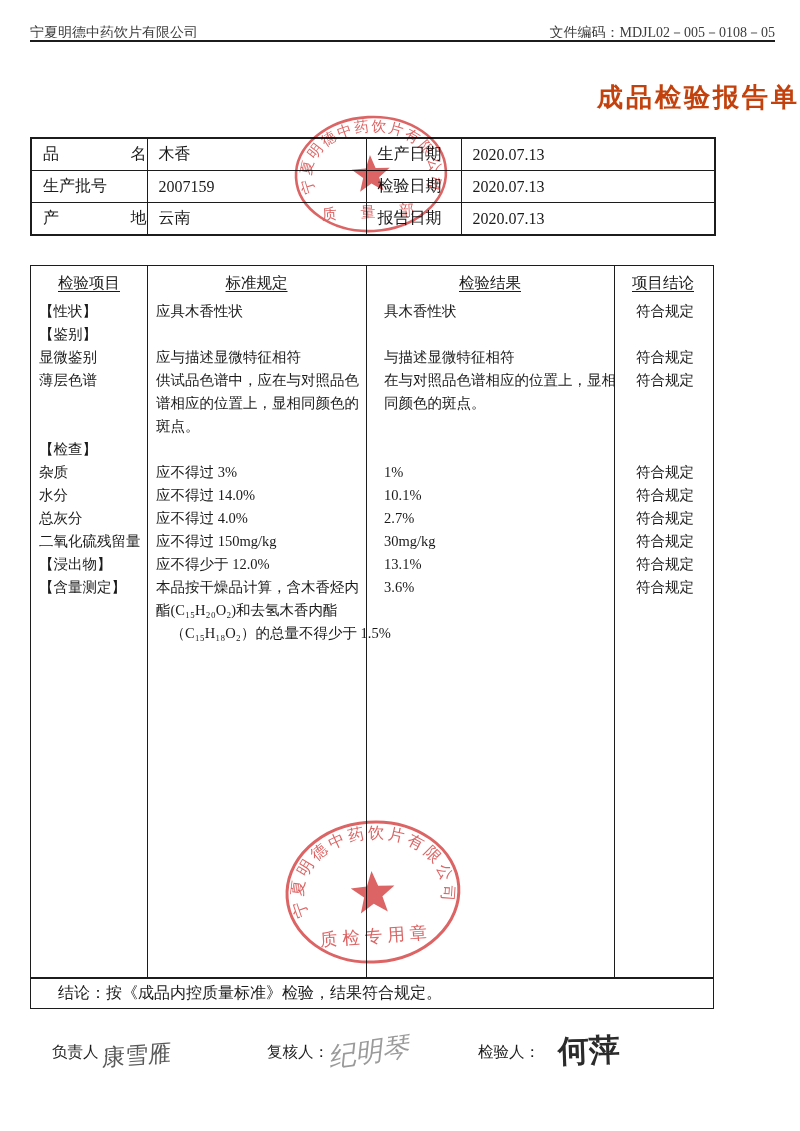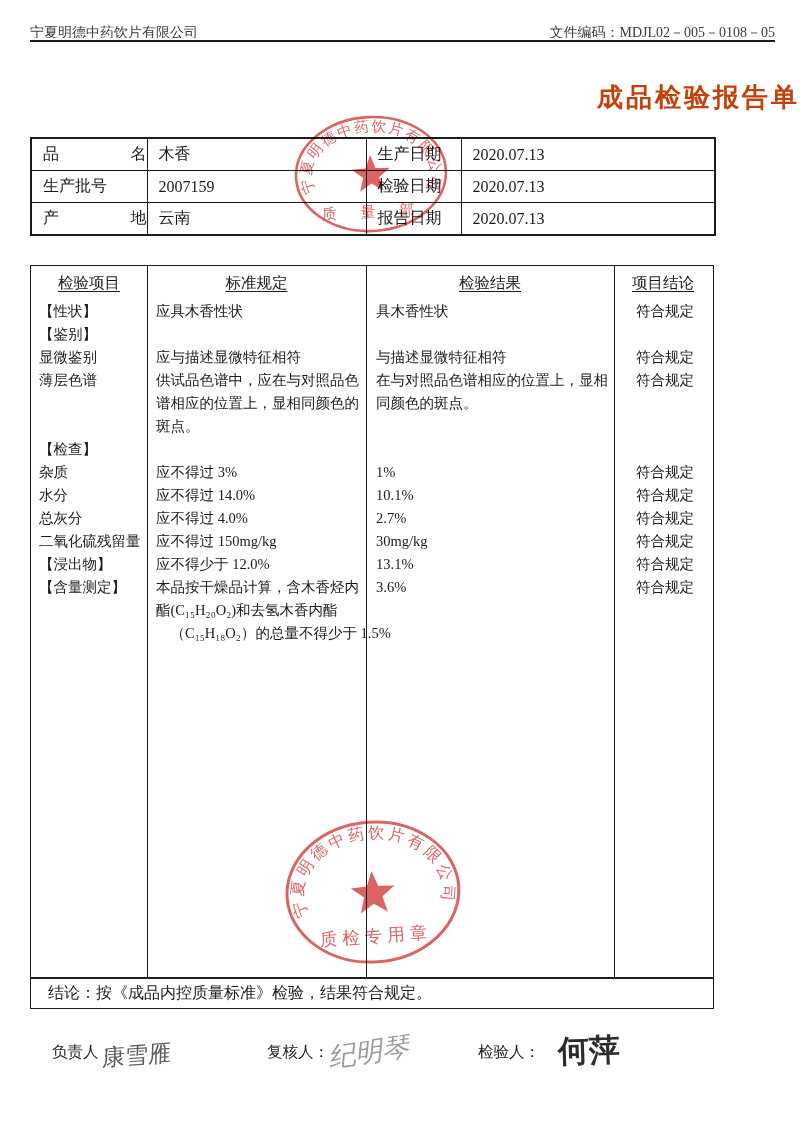--- a/index.html
+++ b/index.html
@@ -28,26 +28,26 @@
     border:1.5px solid #1c1c1c;box-sizing:border-box;font-size:14.5px;}
   .vline{position:absolute;top:0;bottom:0;width:1px;background:#1c1c1c;}
   .v1{left:116px;} .v2{left:335px;} .v3{left:583px;}
   .rhead{display:grid;grid-template-columns:116px 219px 248px 98px;height:34px;
     align-items:center;text-align:center;font-size:15.5px;}
   .rhead span{text-decoration:underline;text-underline-offset:3px;}
   .tline{display:grid;grid-template-columns:116px 219px 248px 98px;height:23px;
     line-height:23px;white-space:nowrap;}
   .tline .c1{padding-left:8px;}
   .tline .c2{padding-left:9px;padding-right:3px;}
-  .tline .c3{padding-left:10px;padding-right:3px;}
+  .tline .c3{padding-left:18px;padding-right:3px;}
   .tline .c4{padding-left:22px;}
   
   .concl{position:absolute;left:30px;top:978px;width:684px;height:31px;
     border:1.5px solid #1c1c1c;box-sizing:border-box;display:flex;align-items:center;
-    padding-left:17px;font-size:16px;}
+    padding-left:27px;font-size:16px;}
   
   .sigrow{position:absolute;left:30px;top:1036px;width:715px;height:60px;font-size:15.5px;}
   .siglabel{position:absolute;top:6px;}
   .sig{position:absolute;color:#4a4a4a;}
   .sig-owner{left:72px;top:4px;font-size:23px;transform:rotate(-4deg) skewX(-6deg);color:#5a5a5a;}
   .sig-reviewer{left:300px;top:-2px;font-size:27px;transform:rotate(-8deg) skewX(-14deg);color:#9a9a9a;}
   .sig-inspector{left:528px;top:-6px;font-size:31px;font-weight:bold;transform:rotate(-2deg);color:#2b2b2b;}
   .lab-owner{left:22px;} .lab-reviewer{left:237px;} .lab-inspector{left:448px;}
   
   .stamp{position:absolute;opacity:0.86;mix-blend-mode:multiply;}

